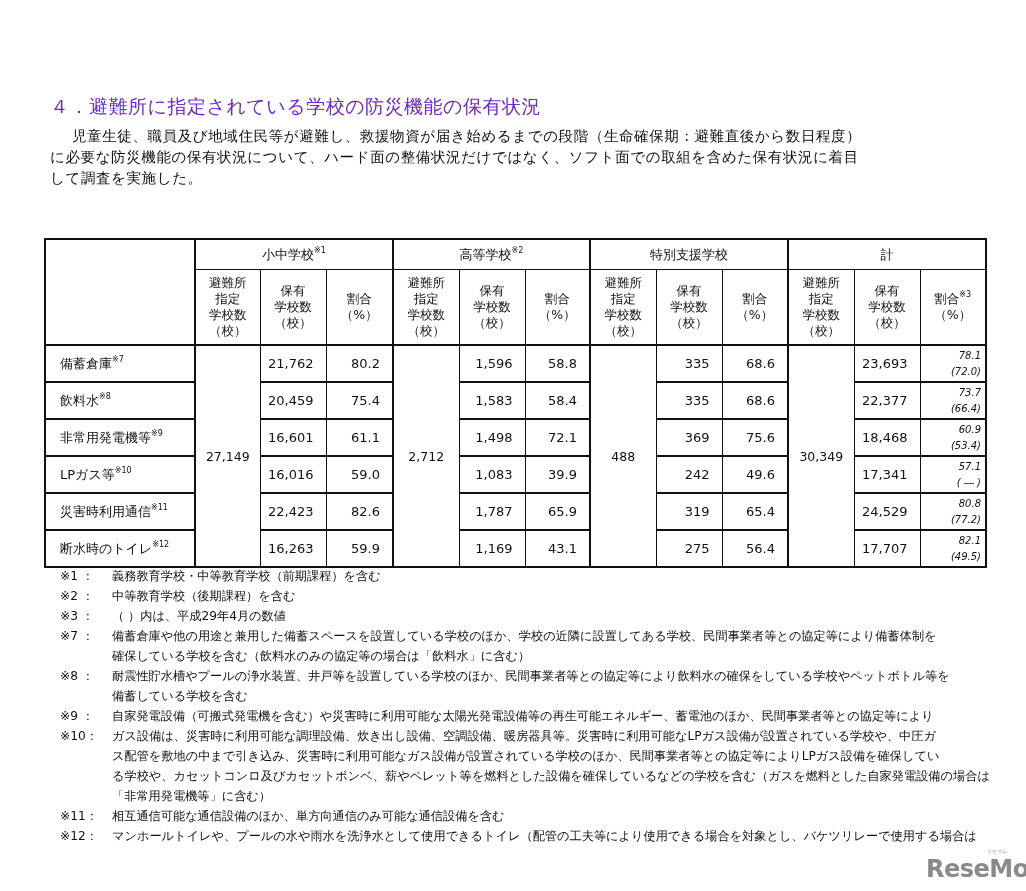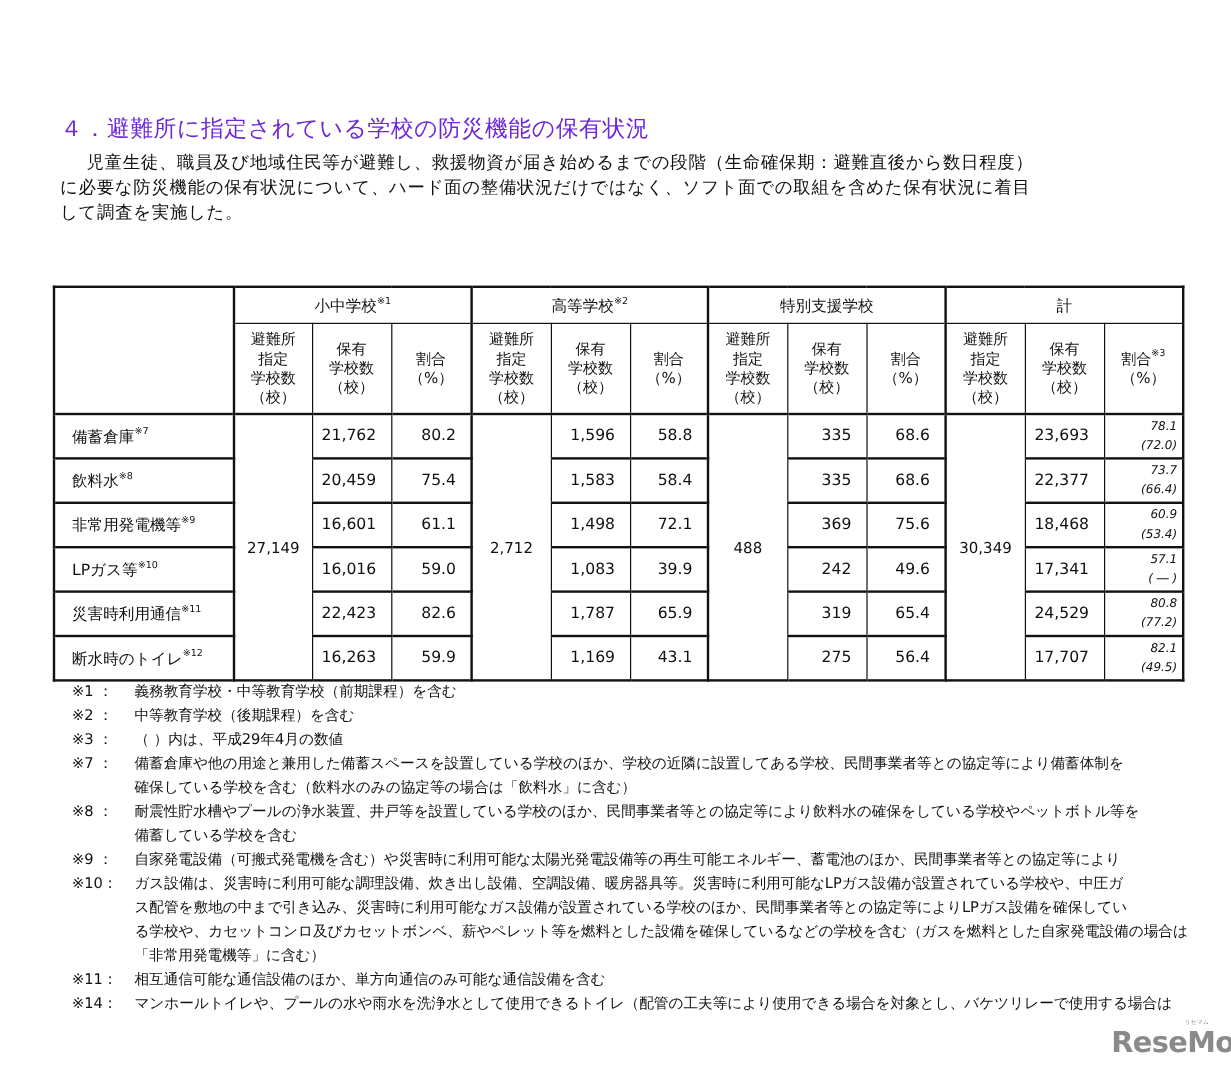--- a/index.html
+++ b/index.html
@@ -243,21 +243,21 @@
         <span>「非常用発電機等」に含む）</span>
       </div>
   </div>
   <div class="note">
     <div class="mark">※11：</div>
     <div class="txt">
         <span>相互通信可能な通信設備のほか、単方向通信のみ可能な通信設備を含む</span>
       </div>
   </div>
   <div class="note">
-    <div class="mark">※14：</div>
+    <div class="mark">※12：</div>
     <div class="txt">
         <span>マンホールトイレや、プールの水や雨水を洗浄水として使用できるトイレ（配管の工夫等により使用できる場合を対象とし、バケツリレーで使用する場合は</span>
       </div>
   </div>
 </div>
 
 <div class="logo-ruby">リセマム</div>
 <div class="logo">ReseMom.</div>
 
 </body></html>

